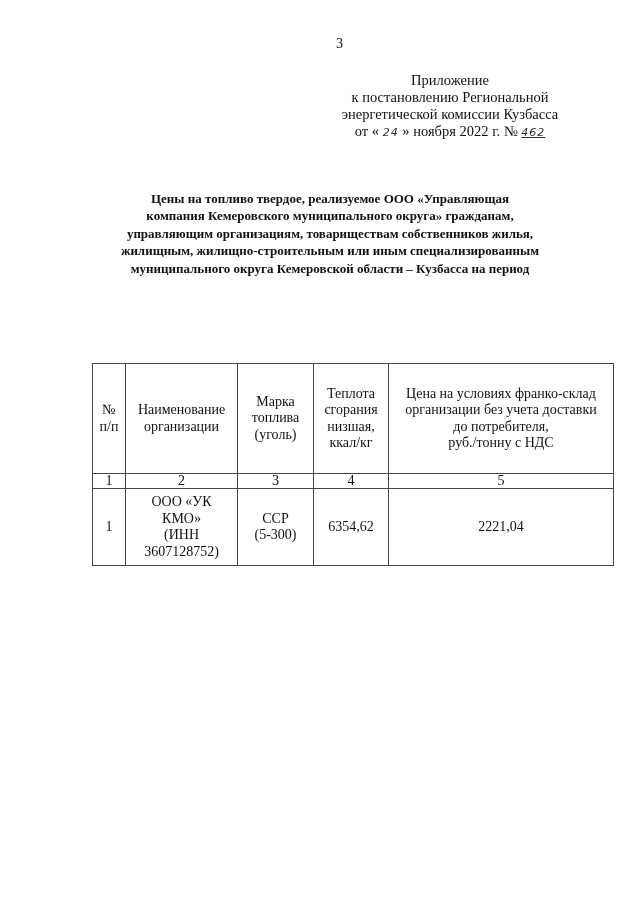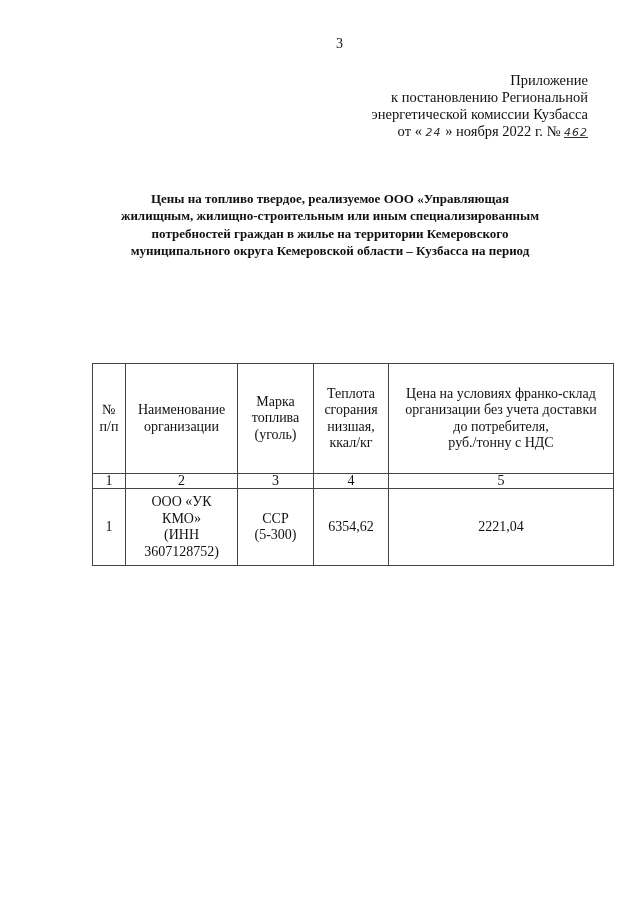--- a/index.html
+++ b/index.html
@@ -1,19 +1,19 @@
 <!DOCTYPE html>
 <html><head>
 <meta charset="utf-8">
 <style>
   html, body { margin: 0; padding: 0; background: #ffffff; }
   body { width: 640px; height: 905px; position: relative; overflow: hidden;
          font-family: "Liberation Serif", "DejaVu Serif", serif; color: #111; }
   .page-num { position: absolute; left: 336px; top: 36px; font-size: 14px; }
-  .appendix { position: absolute; left: 338px; top: 72px; width: 250px; text-align: right;
+  .appendix { position: absolute; left: 325px; top: 72px; width: 250px; text-align: center;
               font-size: 14.5px; line-height: 17px; }
   .appendix .line { display: block; white-space: nowrap; }
   .hand { font-family: "DejaVu Sans", sans-serif; font-style: italic; font-size: 11px;
           color: #333; letter-spacing: 1px; margin-top: 48px; }
   .num-hand { text-decoration: underline; }
   .title { position: absolute; left: 100px; top: 190px; width: 460px; text-align: center;
            font-weight: bold; font-size: 13px; line-height: 17.4px; }
   .title .line { display: block; white-space: nowrap; }
   table.prices { position: absolute; left: 92px; top: 363px; border-collapse: collapse;
                  font-size: 14px; line-height: 16.5px; }
@@ -38,22 +38,23 @@
   <span class="line">
     <span>от «</span>
     <span class="hand">24</span>
     <span>» ноября 2022 г. №</span>
     <span class="hand num-hand">462</span>
   </span>
 </div>
 
 <div class="title">
   <span class="line">Цены на топливо твердое, реализуемое ООО «Управляющая</span>
+  <span class="line">компания Кемеровского муниципального округа» гражданам,</span>
+  <span class="line">управляющим организациям, товариществам собственников жилья,</span>
   <span class="line">жилищным, жилищно-строительным или иным специализированным</span>
-  <span class="line">потребностей граждан в жилье на территории Кемеровского</span>
   <span class="line">муниципального округа Кемеровской области – Кузбасса на период</span>
 </div>
 
 <table class="prices">
   <tbody>
       <tr class="hdr">
     <th class="c1">
       <span class="cell-line">№</span>
       <span class="cell-line">п/п</span>
     </th>

